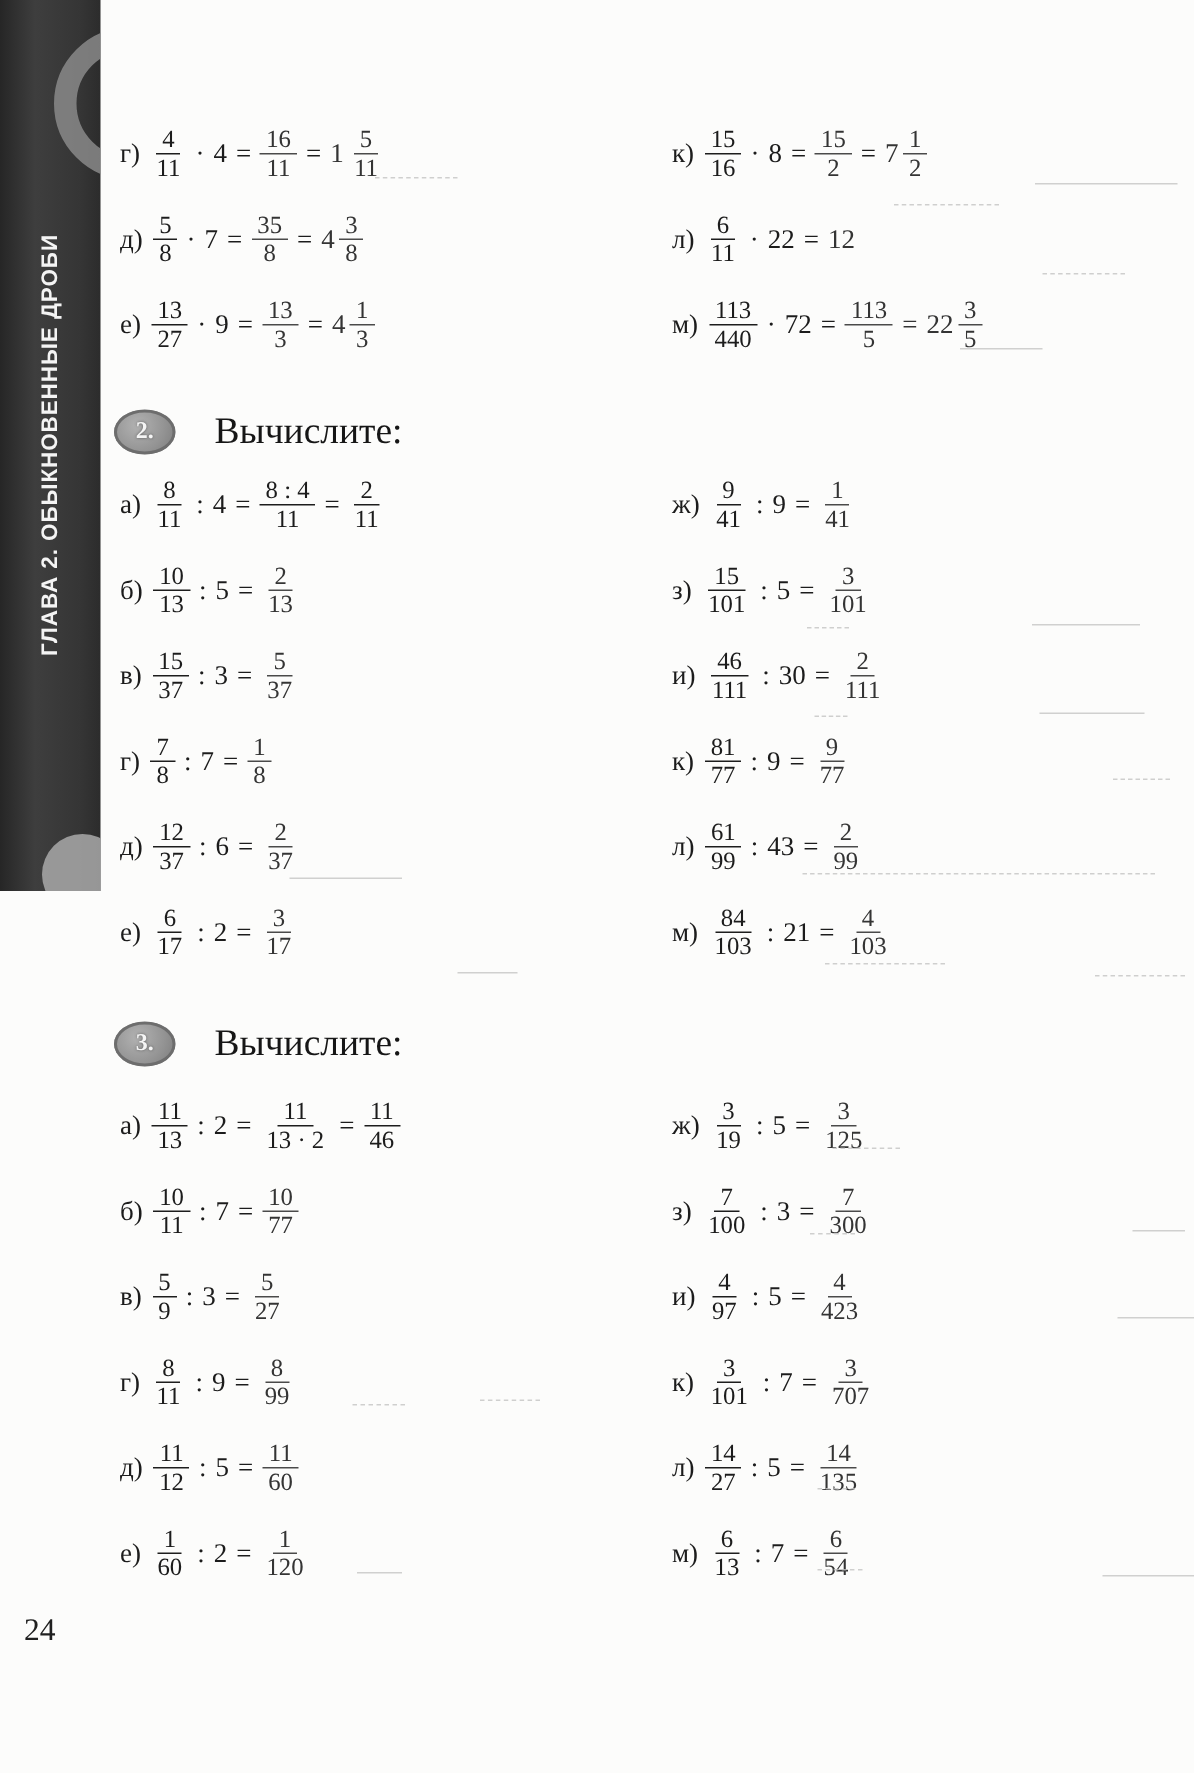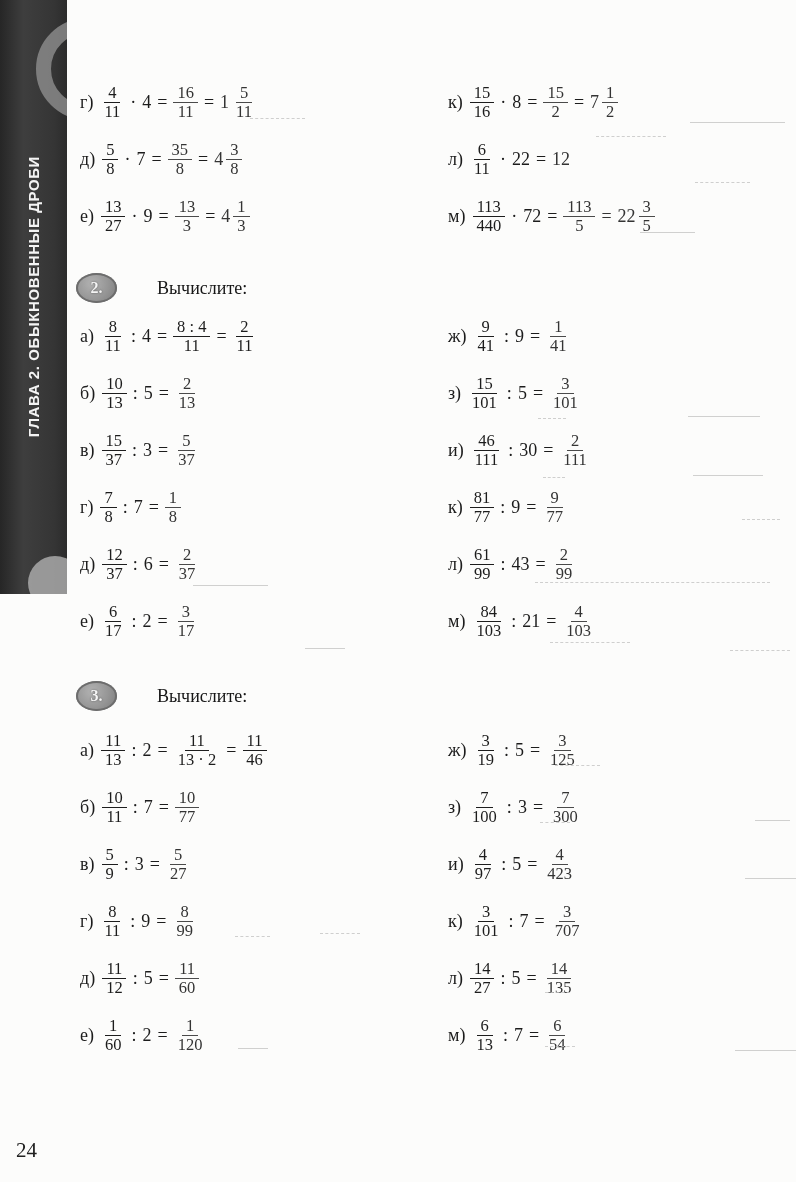--- a/index.html
+++ b/index.html
@@ -49,23 +49,23 @@
   
   .ex-head{display:flex;align-items:center;height:40px;padding-left:76px;}
   .badge{
     width:41px;height:30px;border-radius:50%;
     background:radial-gradient(circle at 38% 35%,#b2b2b2,#949494 55%,#787878 100%);
     box-shadow:inset 0 0 0 2px #6d6d6d;
     display:flex;align-items:center;justify-content:center;
     color:#f5f5f5;font-weight:bold;font-size:16px;
     text-shadow:0 0 2px #555;
   }
-  .ex-title{margin-left:40px;font-size:18px;color:#161616;}
+  .ex-title{margin-left:26px;font-size:25px;color:#161616;}
   
-  .page-num{position:absolute;left:16px;top:1138px;font-size:21px;color:#202020;}
+  .page-num{position:absolute;left:16px;top:1074px;font-size:21px;color:#202020;}
   .artifact{position:absolute;height:0;border-top:1px solid #c4c4c4;opacity:.8;}
   .artifact.dashed{border-top-style:dashed;}
   .mt-top{margin-top:74px;}
   .mt-h2{margin-top:23px;}
   .mt-h3{margin-top:26px;}
   .mt-r3{margin-top:6px;}
 </style>
 </head>
 <body>
 

